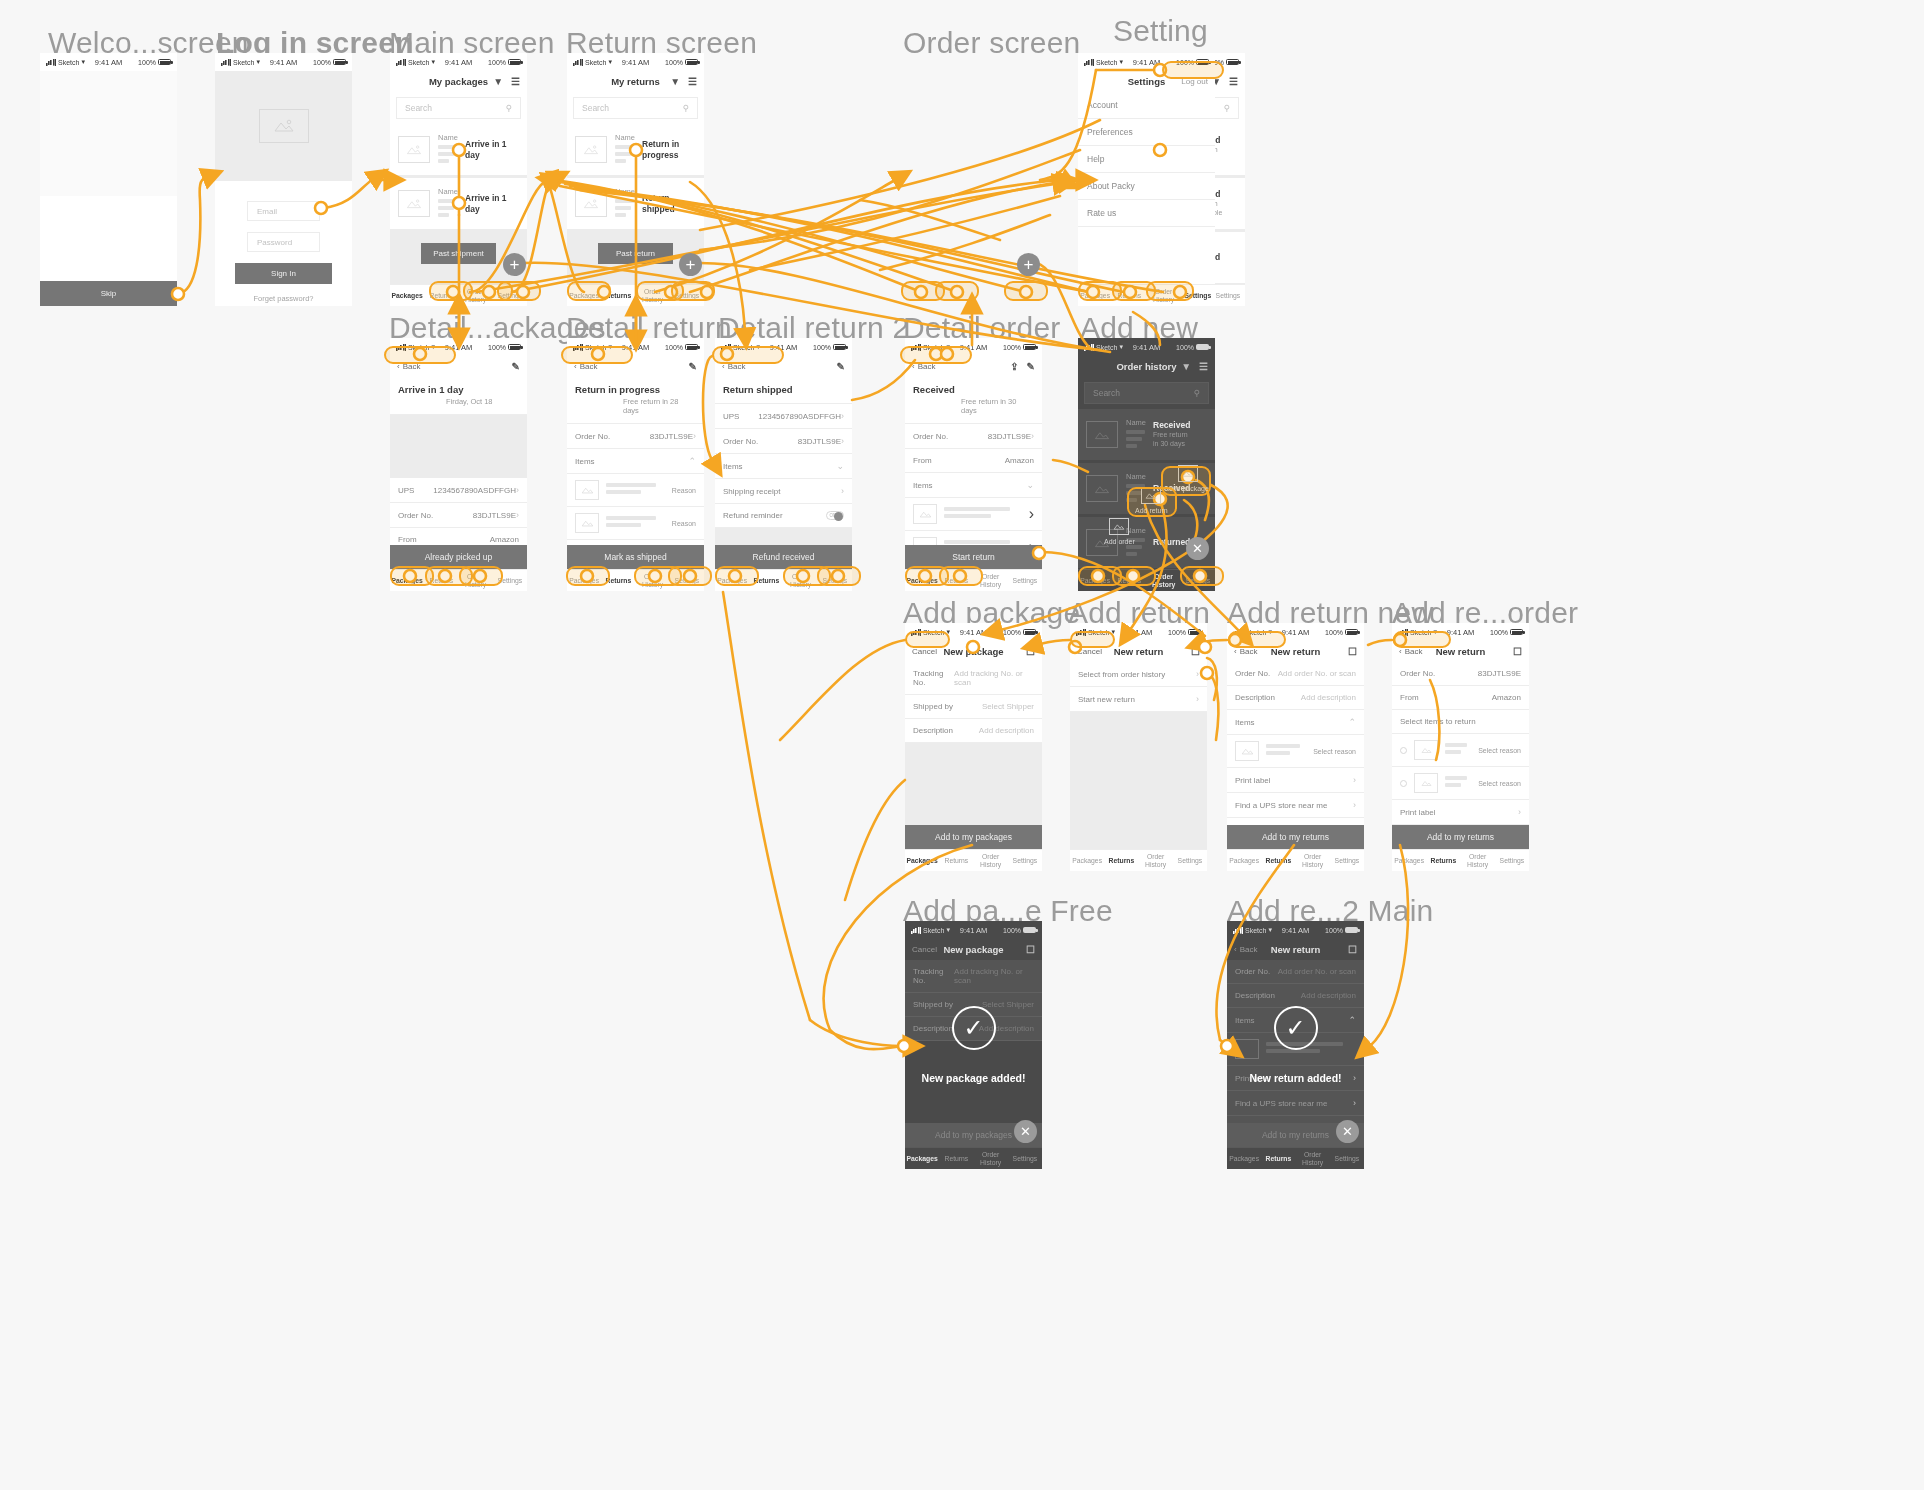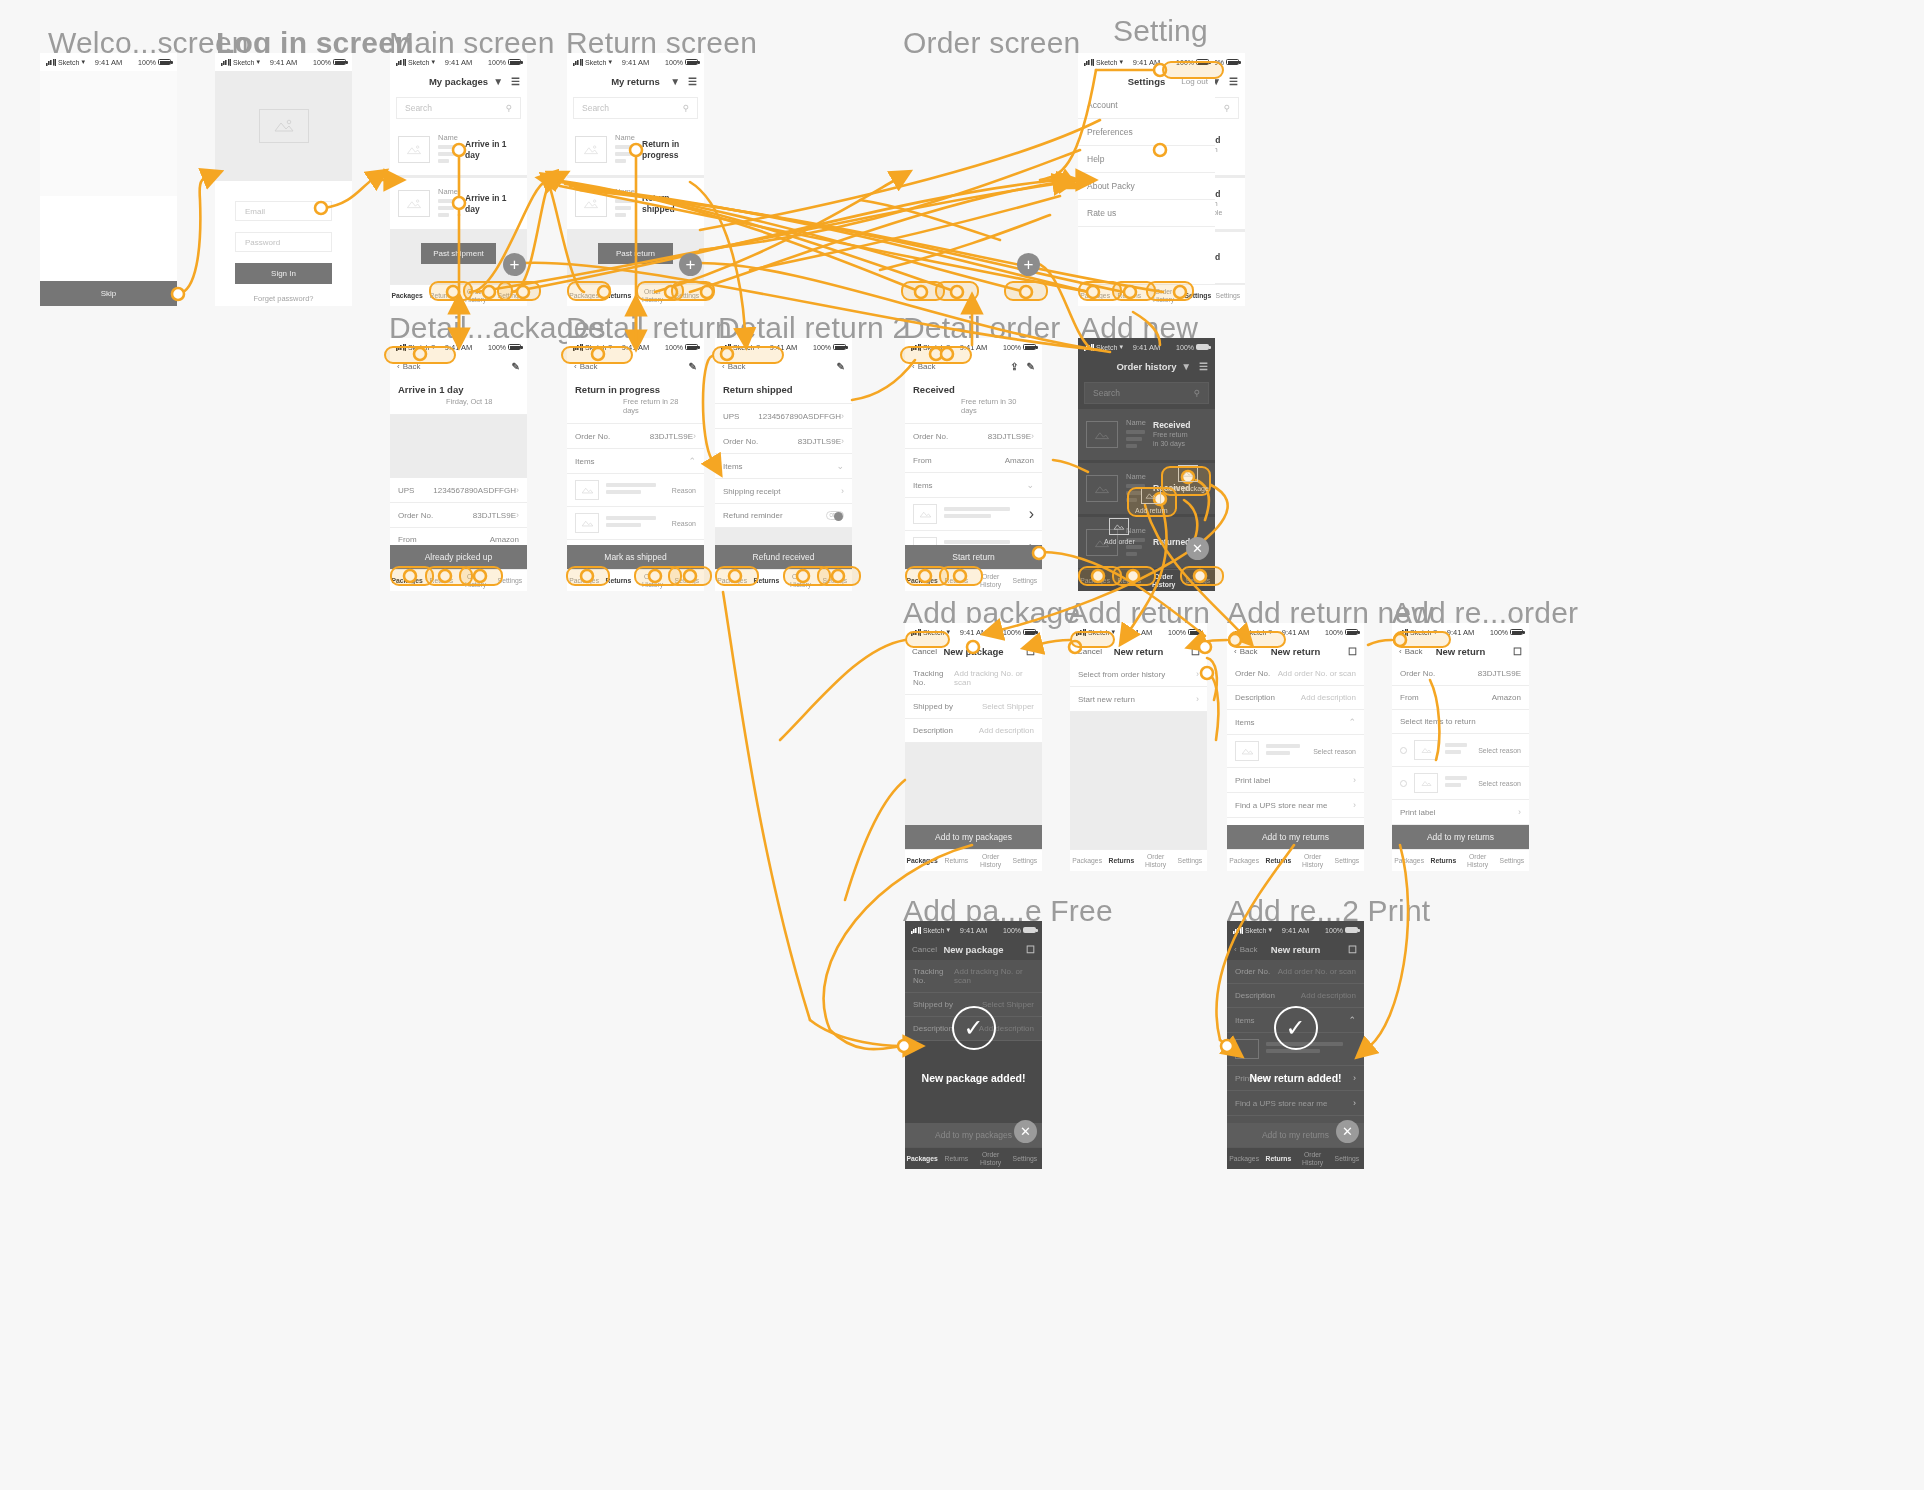--- a/index.html
+++ b/index.html
@@ -113,21 +113,21 @@
 
   
   .wel-top { background:#ececec; height:208px; display:flex; flex-direction:column; align-items:center; justify-content:flex-start; }
   .wel-to { font-size:8px; color:#7a7a7a; margin-top:34px; }
   .wel-brand { font-size:27px; font-weight:700; color:#3b3b3b; margin-top:36px; letter-spacing:-0.5px; }
   .wel-bot { background:#fafafa; height:125px; display:flex; flex-direction:column; align-items:center; justify-content:center; }
 
   
   .login-img { background:#ececec; height:110px; display:flex; align-items:center; justify-content:center; }
   .imgph { border:1px solid #d9d9d9; display:flex; align-items:center; justify-content:center; color:#cfcfcf; }
-  .field { border:1px solid #ececec; height:20px; display:flex; align-items:center; padding:8px 9px; font-size:8px; color:#c2c2c2; margin:0 20px 11px; }
+  .field { border:1px solid #ececec; height:20px; display:flex; align-items:center; padding:8px 9px; font-size:8px; color:#c2c2c2; margin:0 32px 11px; }
   .signin { background:#767676; color:#eee; font-size:8px; text-align:center; padding:6px 0; margin:5px 20px 0; }
   .flink { text-align:center; font-size:7.5px; color:#a5a5a5; margin-top:10px; }
 
   
   .setrow { background:#fff; border-bottom:1px solid #ededed; padding:8px 9px; font-size:8.5px; color:#8a8a8a; }
 
   
   .dhead { padding:7px 8px 8px; background:#fff; border-bottom:1px solid #ededed; }
   .dhead .t { font-size:9.5px; font-weight:700; color:#3b3b3b; }
   .dhead .s { font-size:7.5px; color:#9b9b9b; margin-top:2px;margin-left:48px; }
@@ -165,21 +165,21 @@
 <div class="ftitle" style="left:389px; top:311px;">Detail...ackages</div>
 <div class="ftitle" style="left:566px; top:311px;">Detail return</div>
 <div class="ftitle" style="left:718px; top:311px;">Detail return 2</div>
 <div class="ftitle" style="left:903px; top:311px;">Detail order</div>
 <div class="ftitle" style="left:1080px;top:311px;">Add new</div>
 <div class="ftitle" style="left:903px; top:596px;">Add package</div>
 <div class="ftitle" style="left:1068px;top:596px;">Add return</div>
 <div class="ftitle" style="left:1227px;top:596px;">Add return new</div>
 <div class="ftitle" style="left:1392px;top:596px;text-align:right;">Add re...order</div>
 <div class="ftitle" style="left:903px; top:894px;">Add pa...e Free</div>
-<div class="ftitle" style="left:1227px;top:894px;">Add re...2 Print</div>
+<div class="ftitle" style="left:1227px;top:894px;">Add re...2 Main</div>
 
 <div class="phone" style="left:40px; top:53px; width:137px; height:253px;">
   <div class="statusbar">
     <div class="sb-left">
         <span class="sig"></span>
         <span>Sketch</span>
         <span>▾</span>
       </div>
     <div class="sb-mid">9:41 AM</div>
     <div class="sb-right">

